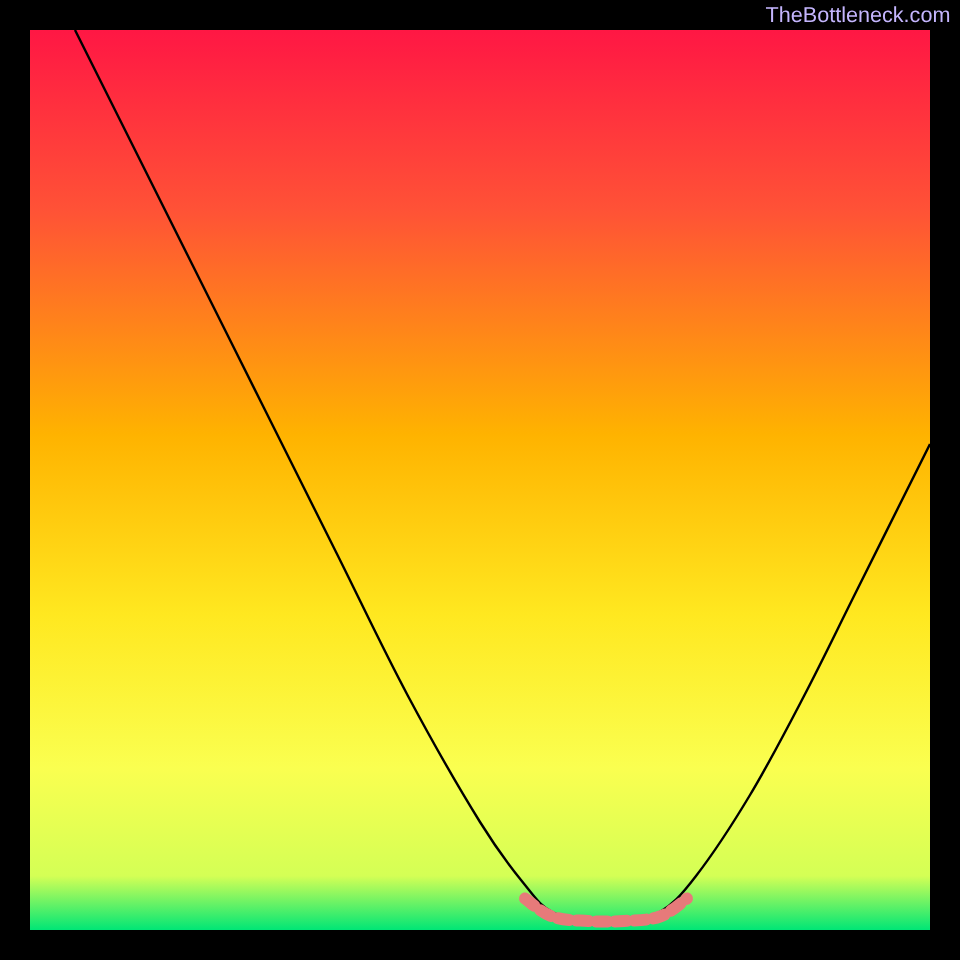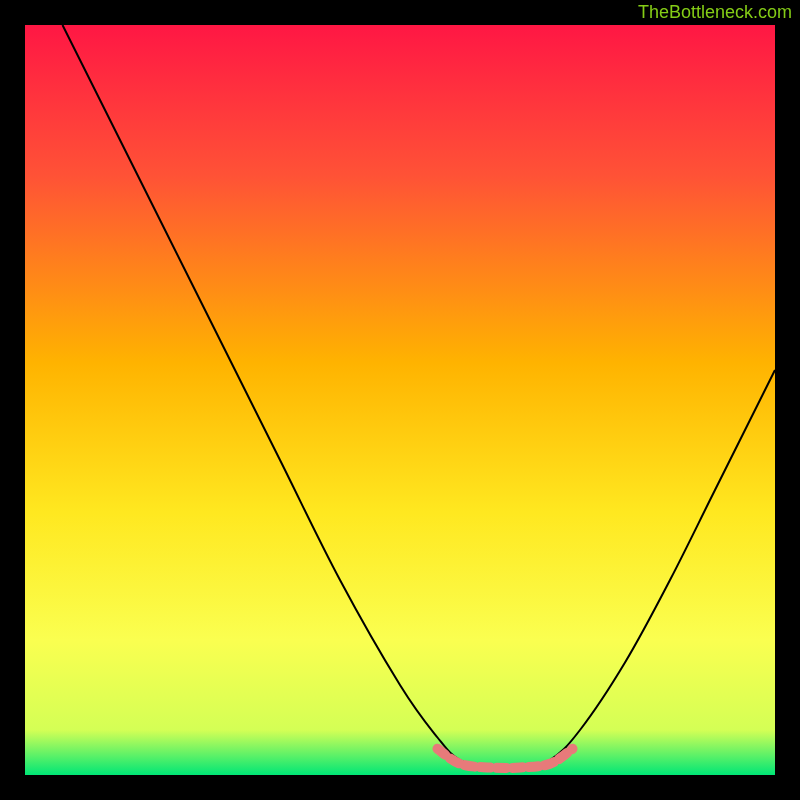--- a/index.html
+++ b/index.html
@@ -8,21 +8,21 @@
     height: 800px;
     background: #000;
     position: relative;
     font-family: Arial, Helvetica, sans-serif;
     overflow: hidden;
   }
   .watermark {
     position: absolute;
     top: 2px;
     right: 8px;
-    color: #84cc16;
+    color: #c4b5fd;
     font-size: 18px;
     font-weight: 500;
     z-index: 10;
   }
   .plot {
     position: absolute;
     left: 25px;
     top: 25px;
     width: 750px;
     height: 750px;

